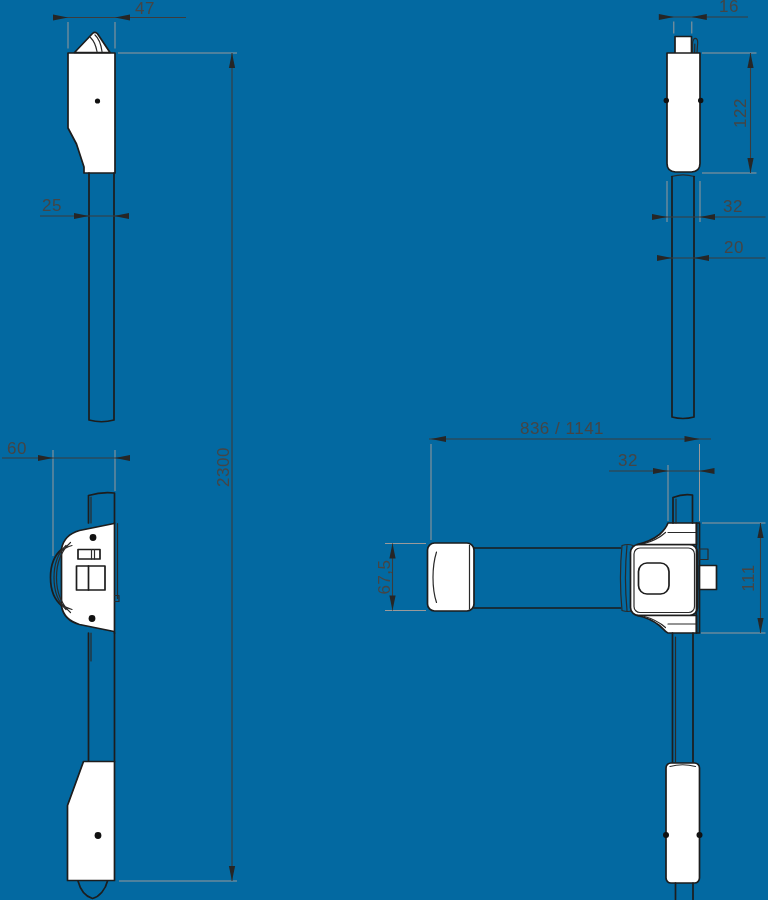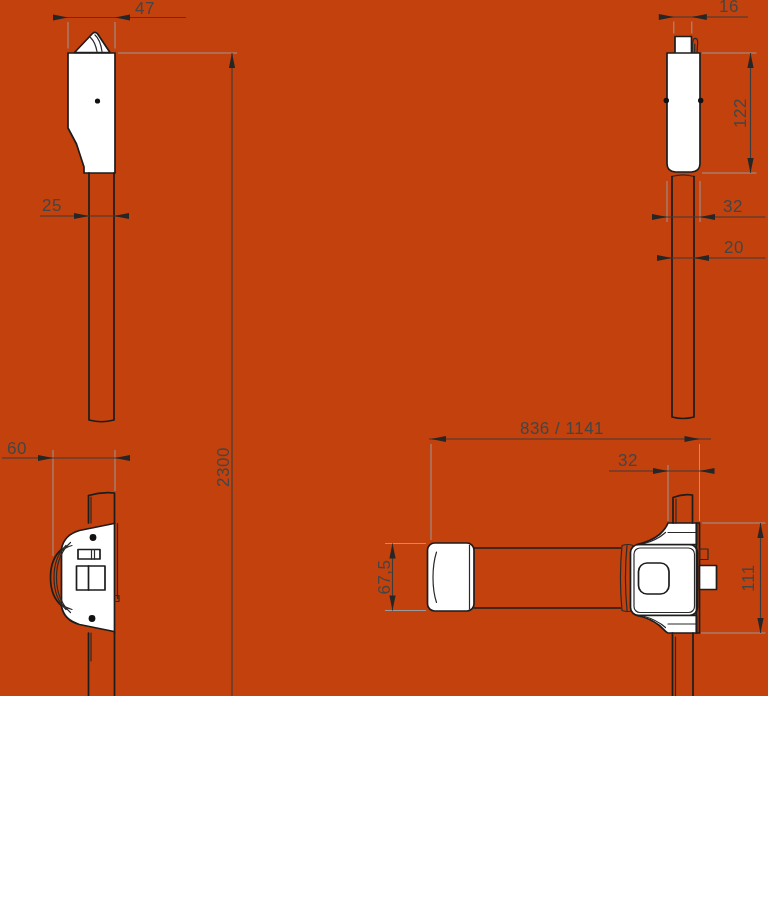--- a/index.html
+++ b/index.html
@@ -1,16 +1,16 @@
 <!DOCTYPE html>
 <html><head>
 <meta charset="utf-8">
 <style>
   html,body{margin:0;padding:0;background:#ffffff;}
-  .canvas{position:relative;width:768px;height:696px;background:#c2410c;overflow:hidden;
+  .canvas{position:relative;width:768px;height:900px;background:#0369a1;overflow:hidden;
           font-family:"Liberation Sans", sans-serif;}
   svg{display:block;}
   .outline{fill:none;stroke:#1d1d1d;stroke-width:1.7;stroke-linejoin:round;stroke-linecap:round;}
   .outline-f{fill:#ffffff;stroke:#1d1d1d;stroke-width:1.7;stroke-linejoin:round;stroke-linecap:round;}
   .inner{fill:none;stroke:#2a2a2a;stroke-width:1.2;stroke-linejoin:round;stroke-linecap:round;}
   .dim{fill:none;stroke:#3c3c3c;stroke-width:1.1;stroke-linecap:butt;}
   .ext{fill:none;stroke:#9a9a9a;stroke-width:1;stroke-linecap:butt;}
   .arr{fill:#262626;stroke:none;}
   .hole{fill:#111111;stroke:none;}
   .dimtext{font-family:"Liberation Sans", sans-serif;font-size:17px;fill:#454545;letter-spacing:0.5px;}

